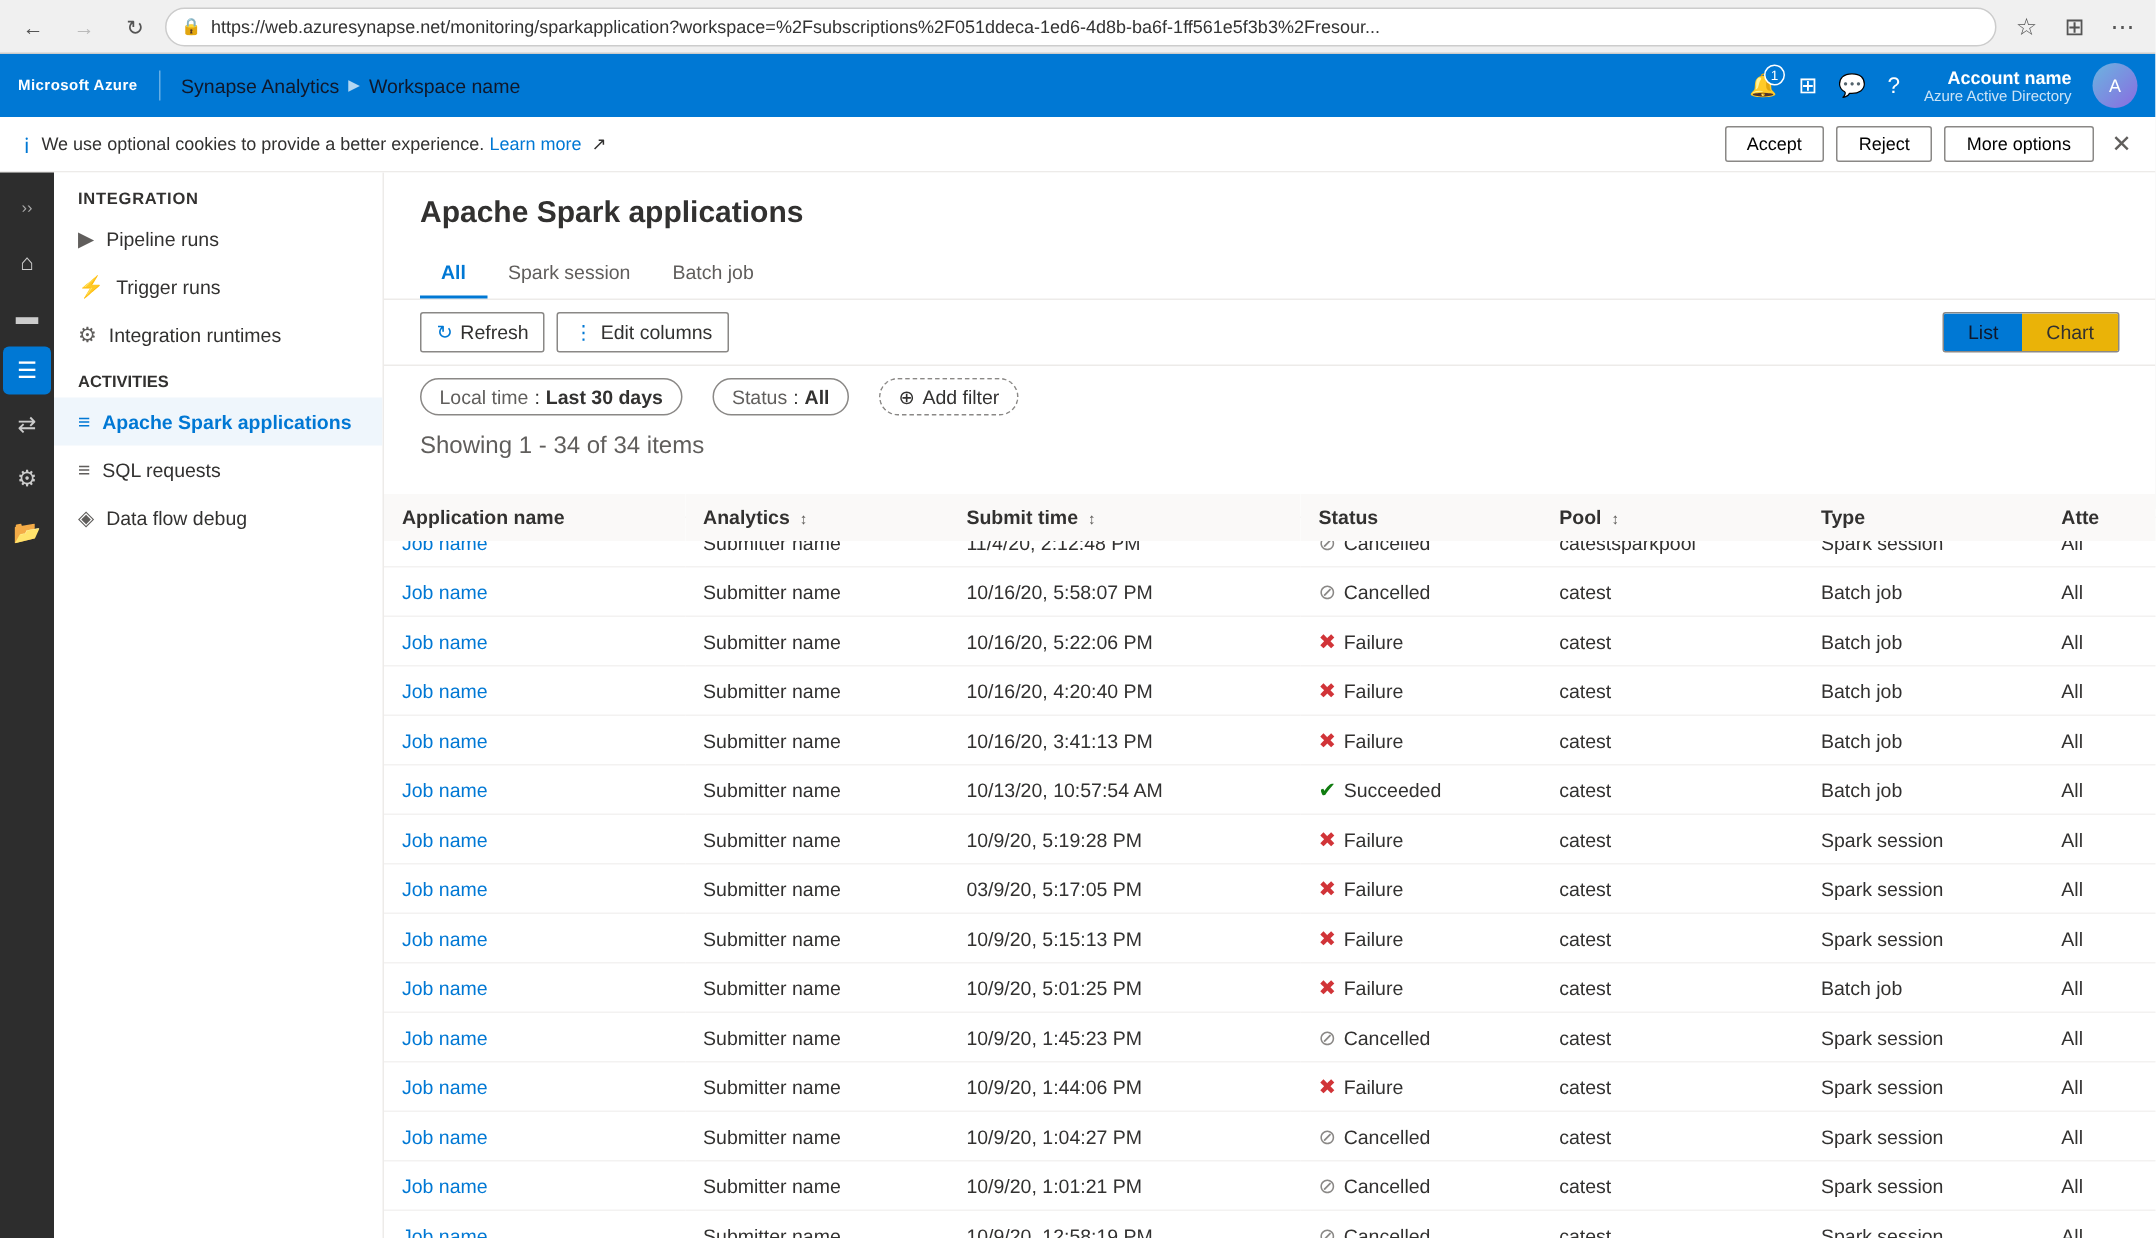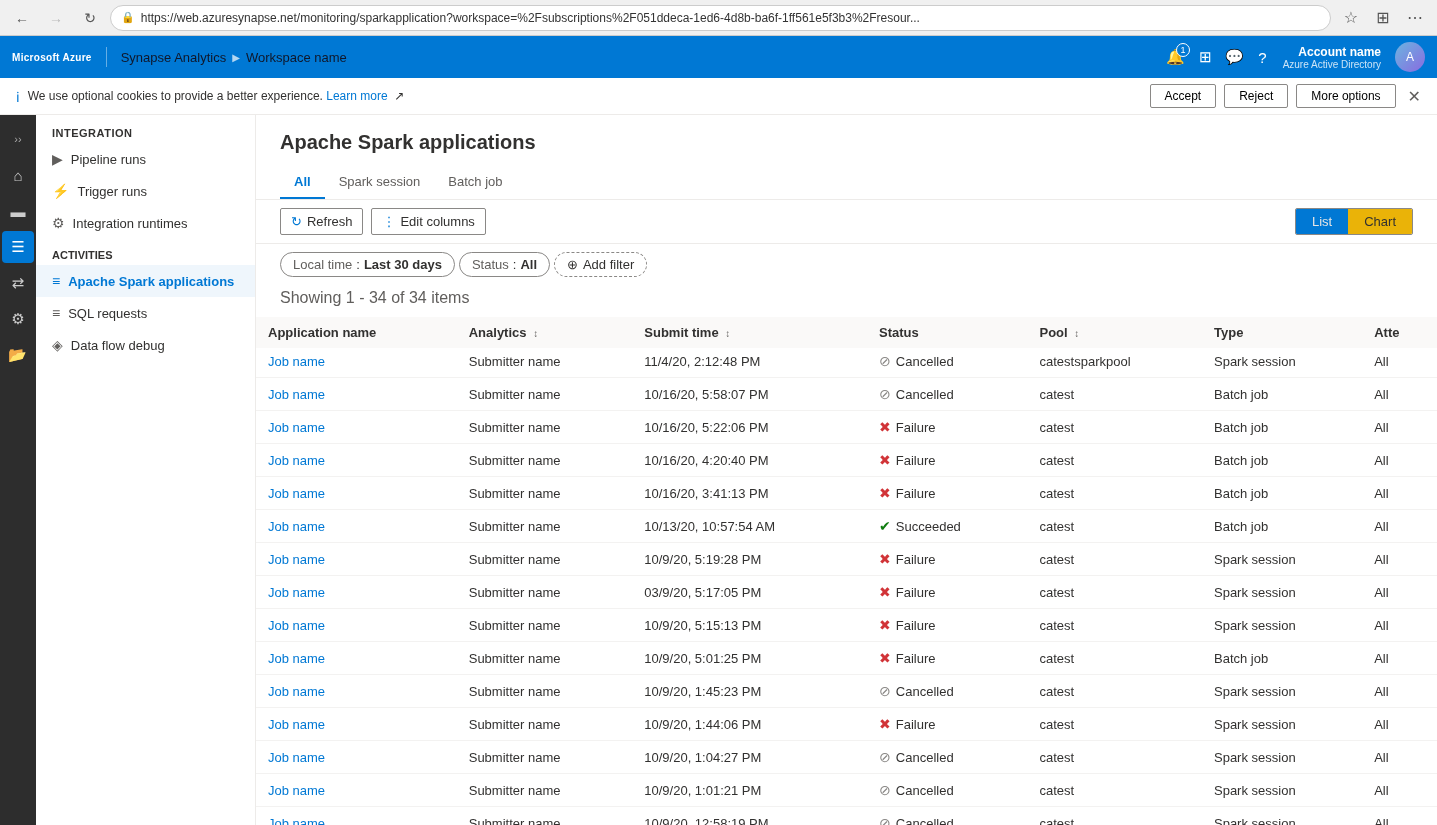--- a/index.html
+++ b/index.html
@@ -243,29 +243,29 @@
     .toggle-btn {
       padding: 5px 16px;
       cursor: pointer;
       font-size: 13px;
       border: none;
       background: #eab308;
       color: #323130;
     }
     .toggle-btn.active {
       background: #0078d4;
-      color: #e5e5e5;
+      color: #0f172a;
     }
 
     
     .filter-row {
       display: flex;
       align-items: center;
       padding: 8px 24px;
-      gap: 4px;
+      gap: 20px;
       background: white;
     }
     .filter-pill {
       display: flex;
       align-items: center;
       gap: 4px;
       padding: 4px 12px;
       border: 1px solid #8a8886;
       border-radius: 20px;
       font-size: 13px;
@@ -309,21 +309,21 @@
     }
     thead th {
       background: #faf9f8;
       padding: 8px 12px;
       text-align: left;
       font-weight: 600;
       color: #323130;
       border-bottom: 1px solid #edebe9;
       white-space: nowrap;
       position: sticky;
-      top: 4px;
+      top: 16px;
       z-index: 1;
     }
     thead th .sort-icon { font-size: 10px; margin-left: 3px; color: #605e5c; }
     tbody tr { border-bottom: 1px solid #f3f2f1; }
     tbody td { padding: 8px 12px; color: #323130; white-space: nowrap; }
     .job-link { color: #0078d4; text-decoration: none; cursor: pointer; }
 
     .status-badge {
       display: flex;
       align-items: center;

